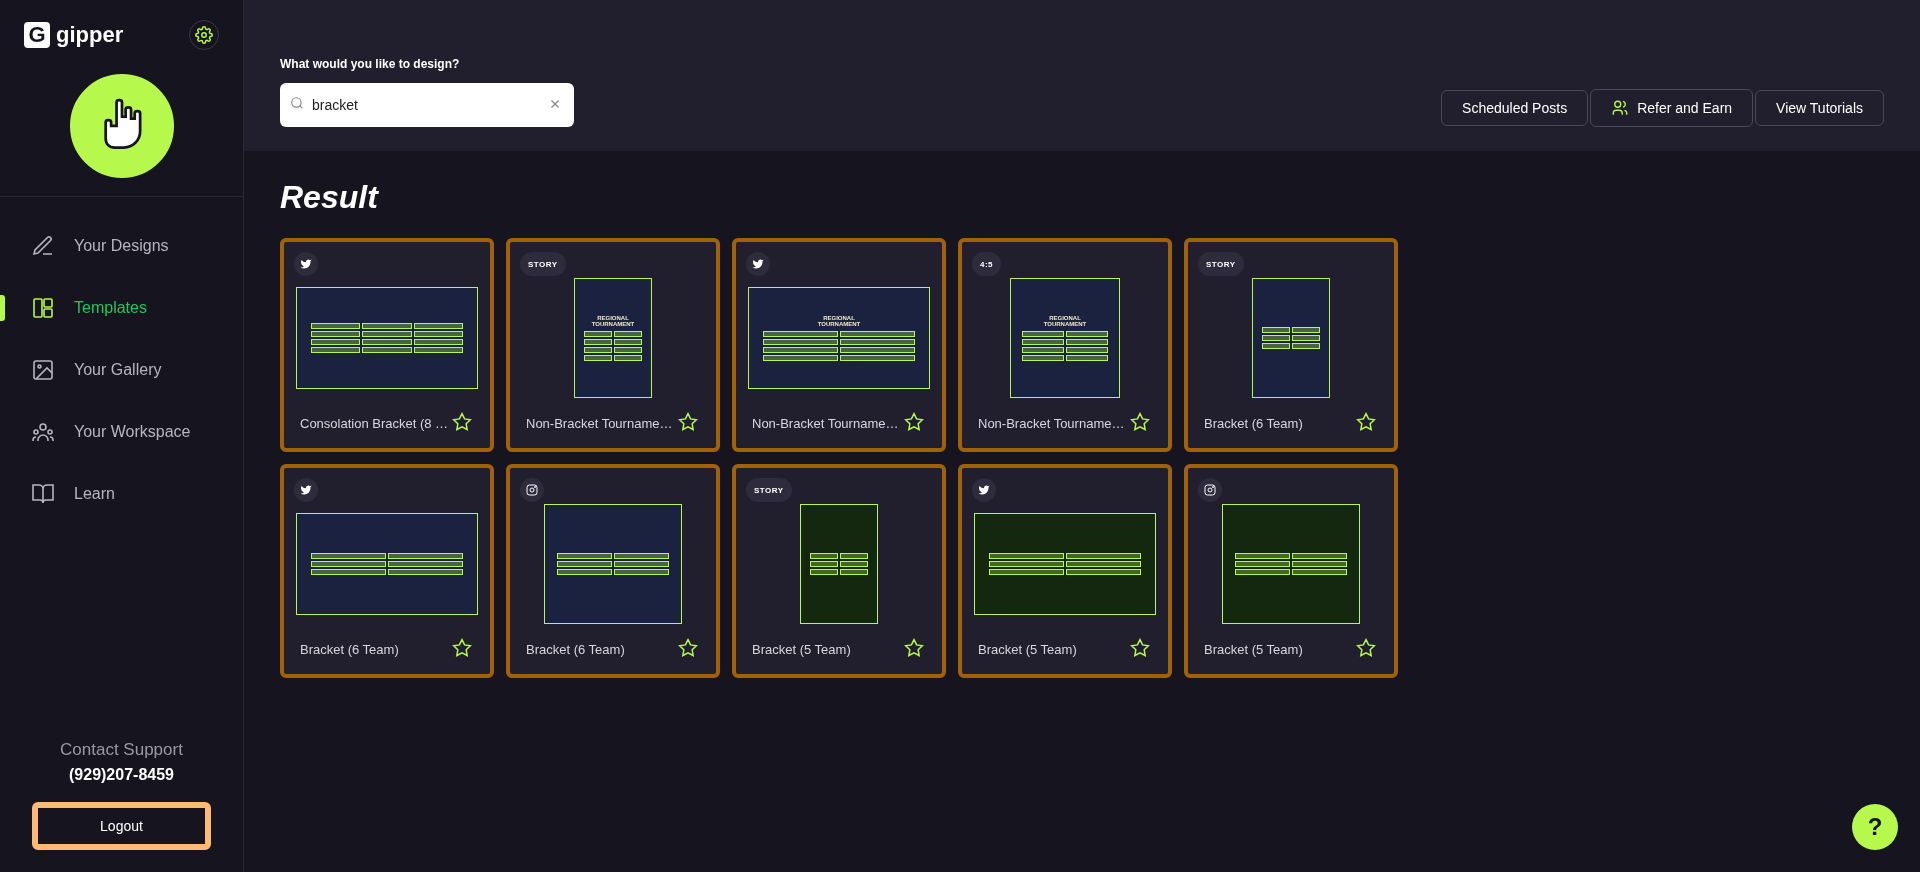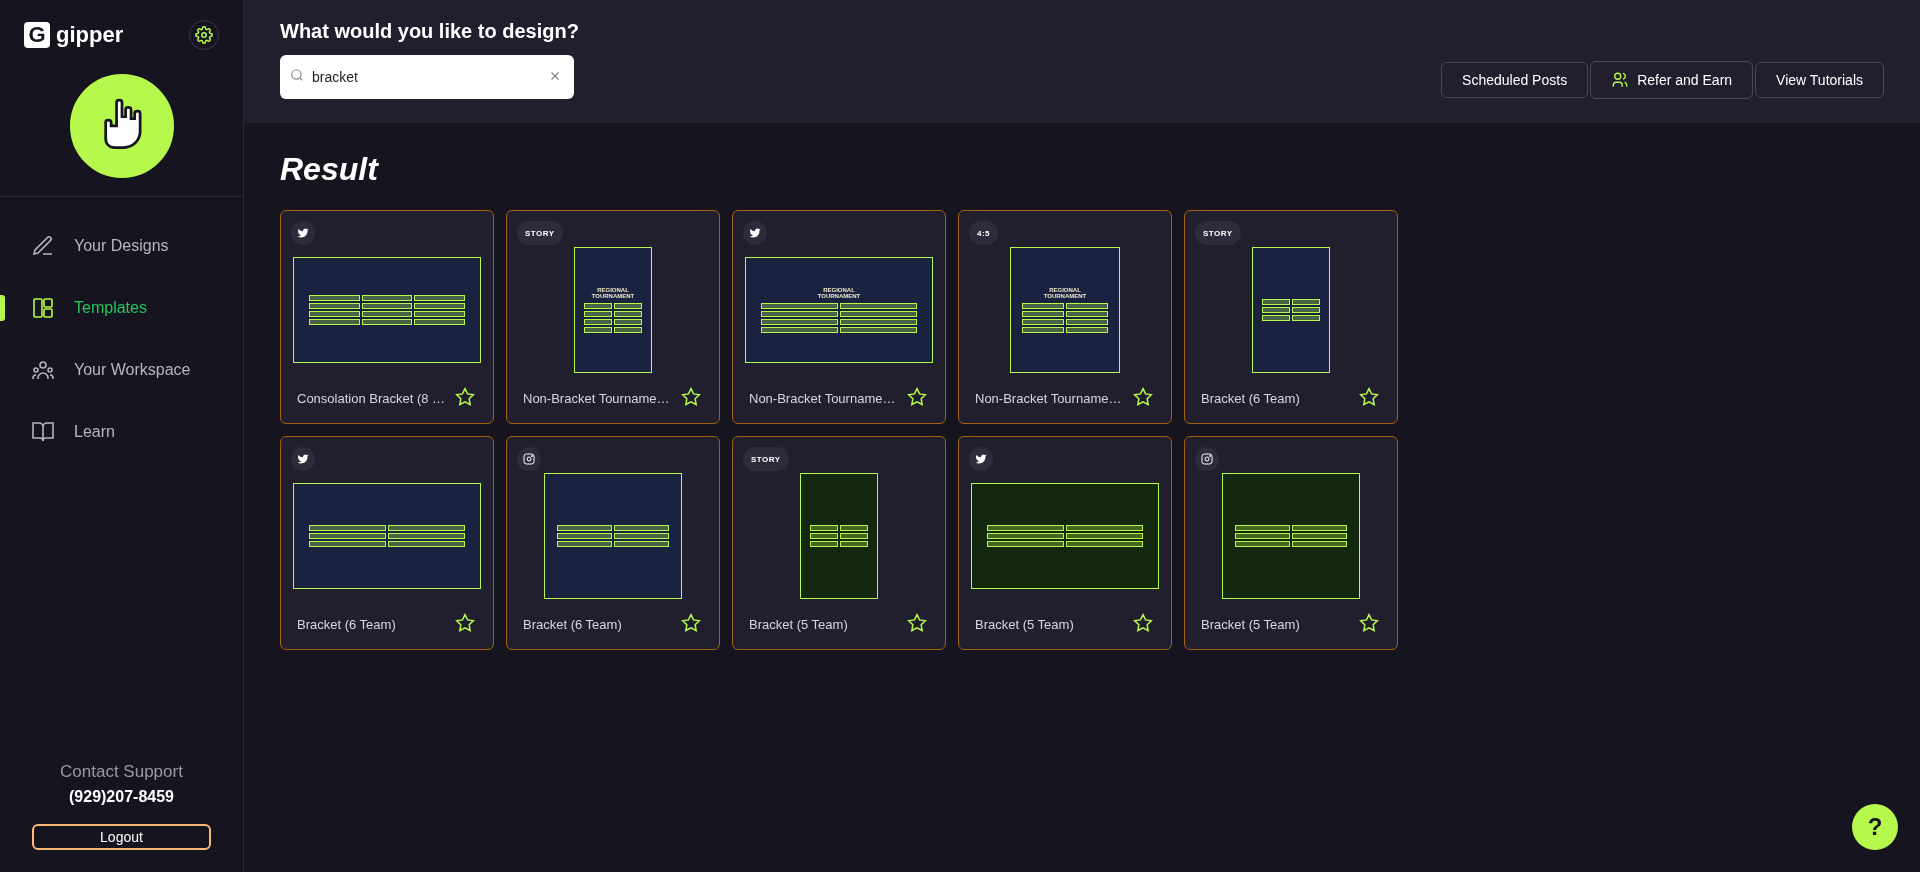--- a/index.html
+++ b/index.html
@@ -112,47 +112,48 @@
     }
     .phone {
       text-align: center;
       font-size: 16px;
       font-weight: 600;
       color: #fff;
       margin-bottom: 18px;
     }
     .logout-btn {
       width: 100%;
-      padding: 3px;
+      padding: 10px;
       background: transparent;
-      border: 2px solid #fdba74;
+      border: 6px solid #fdba74;
       border-radius: 6px;
       color: #fff;
       cursor: pointer;
       font-size: 14px;
     }
     .main {
       flex: 1;
       display: flex;
       flex-direction: column;
       overflow: hidden;
     }
     .topbar {
       background: #211F2E;
       padding: 20px 36px 24px;
       display: flex;
       justify-content: space-between;
       align-items: flex-end;
     }
     .search-block { }
     .search-prompt {
-      font-size: 20px;
+      font-size: 12px;
       font-weight: 600;
       color: #fff;
       margin-bottom: 12px;
+      margin-top: 37px;
     }
     .search-input-wrap {
       width: 294px;
       height: 44px;
       background: #fff;
       border-radius: 6px;
       display: flex;
       align-items: center;
       padding: 0 10px;
       gap: 8px;
@@ -197,21 +198,21 @@
       margin-bottom: 22px;
     }
     .grid {
       display: grid;
       grid-template-columns: repeat(5, 214px);
       gap: 12px;
     }
     .card {
       background: #211F2E;
       border-radius: 6px;
-      border: 1px solid #a16207;
+      border: 4px solid #a16207;
       padding: 8px;
       height: 214px;
       display: flex;
       flex-direction: column;
       position: relative;
     }
     .card-badge {
       position: absolute;
       top: 10px;
       left: 10px;
@@ -342,20 +343,30 @@
     </div>
     <div class="nav-item active">
       <span class="nav-icon">
         <svg width="24" height="24" viewBox="0 0 24 24" fill="none" stroke-width="1.6">
             <rect x="3" y="3" width="8" height="18" rx="1"></rect>
             <rect x="13" y="3" width="8" height="8" rx="1"></rect>
             <rect x="13" y="13" width="8" height="8" rx="1"></rect>
           </svg>
       </span>
       <span>Templates</span>
+    </div>
+    <div class="nav-item">
+      <span class="nav-icon">
+        <svg width="24" height="24" viewBox="0 0 24 24" fill="none" stroke-width="1.6">
+            <rect x="3" y="3" width="18" height="18" rx="2"></rect>
+            <circle cx="8.5" cy="8.5" r="1.5"></circle>
+            <path d="M21 15l-5-5L5 21"></path>
+          </svg>
+      </span>
+      <span>Your Gallery</span>
     </div>
     <div class="nav-item">
       <span class="nav-icon">
         <svg width="24" height="24" viewBox="0 0 24 24" fill="none" stroke-width="1.6">
             <circle cx="12" cy="7" r="3"></circle>
             <circle cx="5" cy="12" r="2"></circle>
             <circle cx="19" cy="12" r="2"></circle>
             <path d="M7 21v-1a5 5 0 0 1 10 0v1M2 21v-1a3 3 0 0 1 3-3M22 21v-1a3 3 0 0 0-3-3"></path>
           </svg>
       </span>

